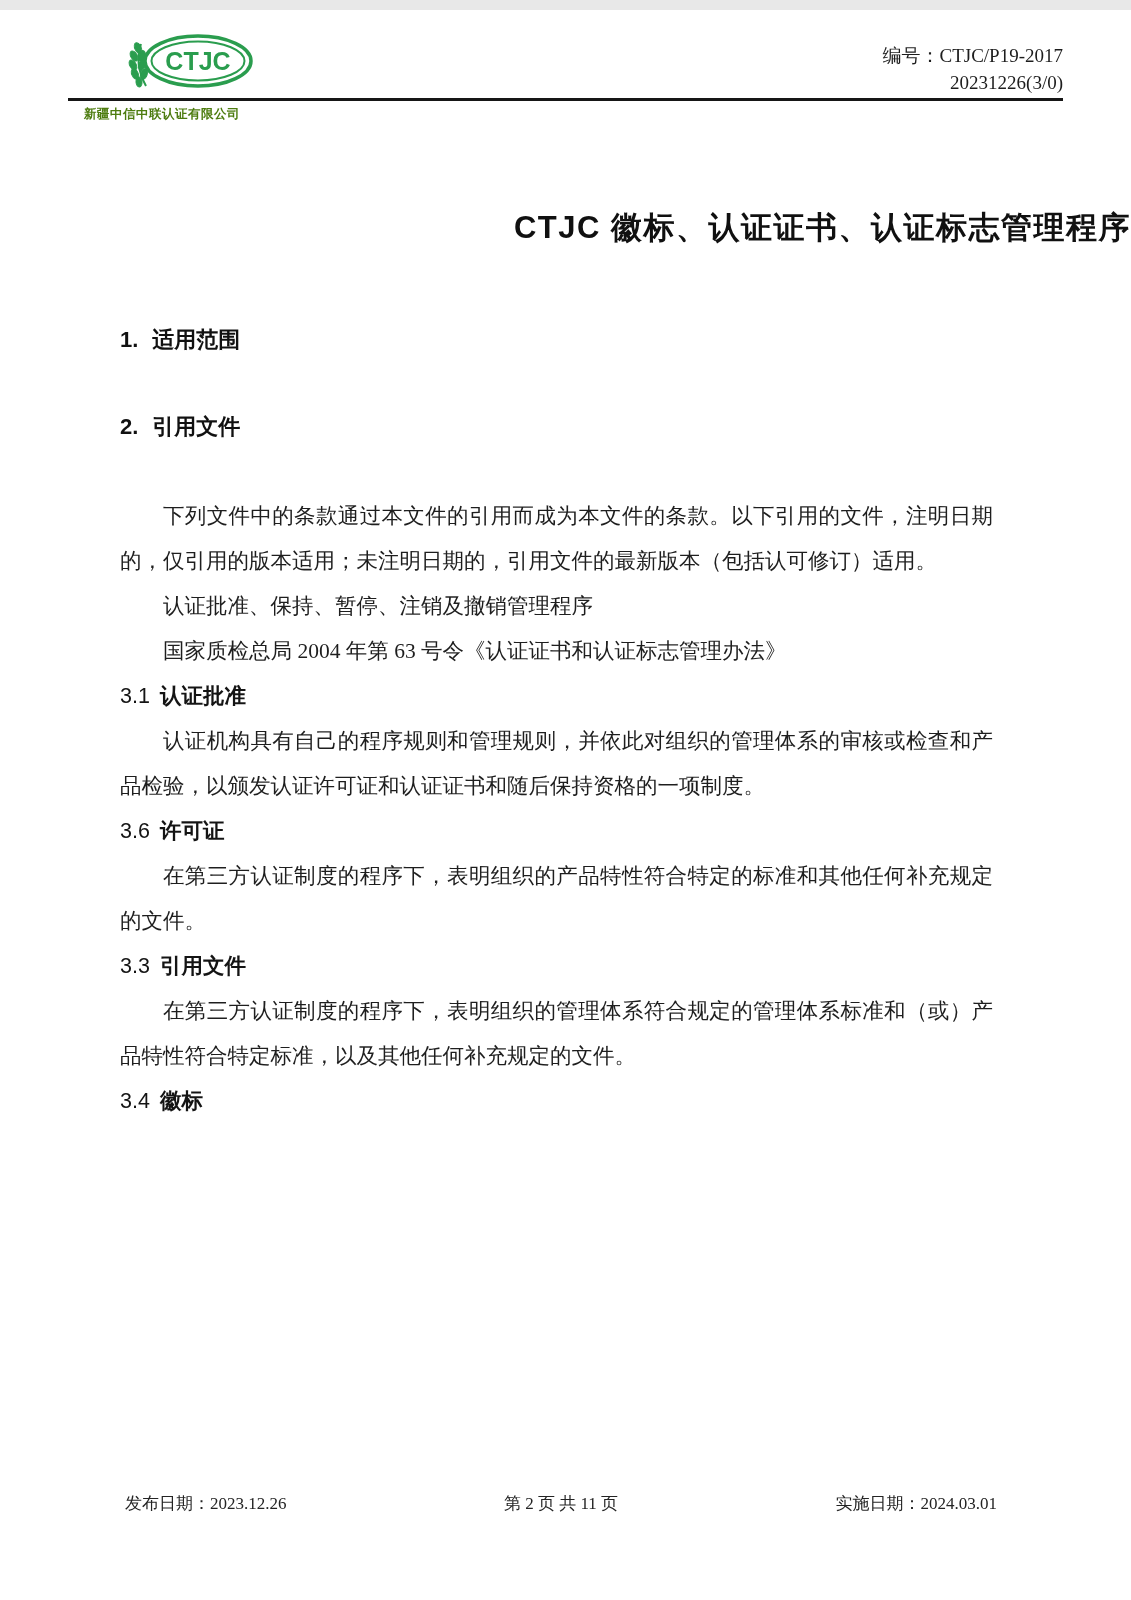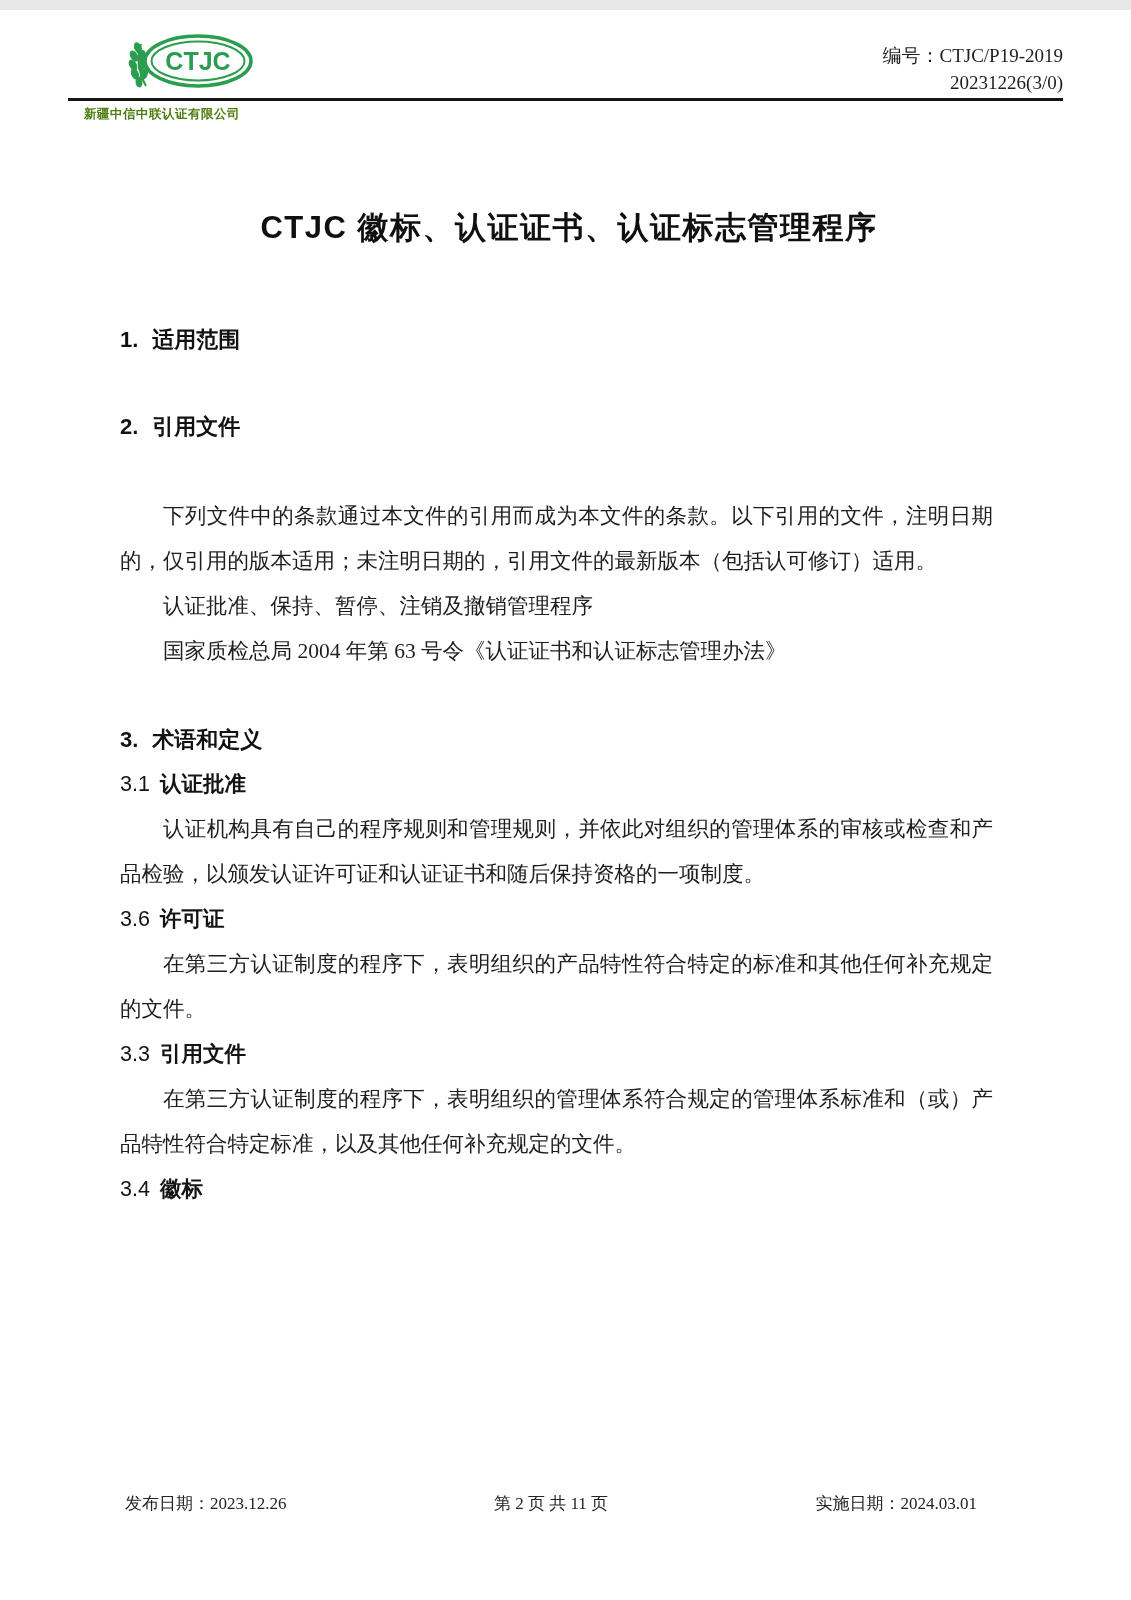--- a/index.html
+++ b/index.html
@@ -13,21 +13,21 @@
   .header-top { display:flex; justify-content:space-between; align-items:flex-end; }
   .logo-block { margin-left:54px; }
   .doc-no { text-align:right; font-size:19px; line-height:27px; color:#1d1d1d; }
   .header-rule { height:3px; background:#161616; margin-top:2px; }
   .company-name {
     margin:5px 0 0 16px; color:#4d7c0f; font-weight:bold; font-size:12.5px;
     font-family:"Liberation Sans","DejaVu Sans",sans-serif; letter-spacing:0.5px;
   }
   
   .doc-title {
-    margin-top:84px; text-align:center; font-size:31px; line-height:42px;
+    margin-top:84px; text-align:right; font-size:31px; line-height:42px;
     font-weight:bold; letter-spacing:1.5px; color:#101010;
     font-family:"Liberation Sans","DejaVu Sans",sans-serif;
     padding-left:7px;
   }
   
   .content {
     margin:0 138px 0 120px; font-size:21.5px; line-height:45px;
     text-align:justify; color:#1e1e1e;
   }
   .h-sec {
@@ -44,21 +44,21 @@
     font-family:"Liberation Sans","DejaVu Sans",sans-serif; font-weight:bold;
   }
   .mt-h1   { margin-top:68px; }
   .mt-p1   { margin-top:46px; }
   .mt-h2   { margin-top:42px; }
   .mt-p2   { margin-top:45px; }
   .mt-h3   { margin-top:43px; }
   .indent  { text-indent:2em; }
   
   .footer {
-    position:absolute; left:125px; right:154px; top:1482px;
+    position:absolute; left:125px; right:134px; top:1482px;
     display:flex; justify-content:space-between; align-items:baseline;
     font-size:17px; line-height:24px; color:#242424;
   }
 </style>
 </head>
 <body>
 
 <div class="page">
 
   <div class="header">
@@ -77,21 +77,21 @@
             <ellipse cx="22" cy="40" rx="3.2" ry="5.5" transform="rotate(18 22 40)"></ellipse>
             <ellipse cx="17" cy="48" rx="3" ry="5" transform="rotate(-5 17 48)"></ellipse>
           </g>
 
           <ellipse cx="76" cy="27" rx="53" ry="25" fill="none" stroke="#2a9d4e" stroke-width="3.5"></ellipse>
           <ellipse cx="76" cy="27" rx="46.5" ry="19.5" fill="none" stroke="#2a9d4e" stroke-width="2"></ellipse>
           <text x="76" y="36" text-anchor="middle" font-size="25" font-weight="bold" font-family="Liberation Sans, DejaVu Sans, sans-serif" fill="#2a9d4e">CTJC</text>
         </svg>
       </div>
       <div class="doc-no">
-        <div>编号：CTJC/P19-2019</div>
+        <div>编号：CTJC/P19-2017</div>
         <div>20231226(3/0)</div>
       </div>
     </div>
     <div class="header-rule"></div>
     <div class="company-name">新疆中信中联认证有限公司</div>
   </div>
 
   <div class="doc-title">CTJC 徽标、认证证书、认证标志管理程序</div>
 
   <div class="content">
@@ -100,23 +100,20 @@
       <span class="h-num">1.</span><span class="h-title">适用范围</span>
     </div>
 
     <div class="h-sec mt-h2">
       <span class="h-num">2.</span><span class="h-title">引用文件</span>
     </div>
     <div class="indent mt-p2">下列文件中的条款通过本文件的引用而成为本文件的条款。以下引用的文件，注明日期的，仅引用的版本适用；未注明日期的，引用文件的最新版本（包括认可修订）适用。</div>
     <div class="indent">认证批准、保持、暂停、注销及撤销管理程序</div>
     <div class="indent">国家质检总局 2004 年第 63 号令《认证证书和认证标志管理办法》</div>
 
-    <div class="h-sec mt-h3">
-      <span class="h-num">3.</span><span class="h-title">术语和定义</span>
-    </div>
 
     <div class="h-sub">
       <span class="h-num">3.1</span><span class="h-title">认证批准</span>
     </div>
     <div class="indent">认证机构具有自己的程序规则和管理规则，并依此对组织的管理体系的审核或检查和产品检验，以颁发认证许可证和认证证书和随后保持资格的一项制度。</div>
 
     <div class="h-sub">
       <span class="h-num">3.6</span><span class="h-title">许可证</span>
     </div>
     <div class="indent">在第三方认证制度的程序下，表明组织的产品特性符合特定的标准和其他任何补充规定的文件。</div>

